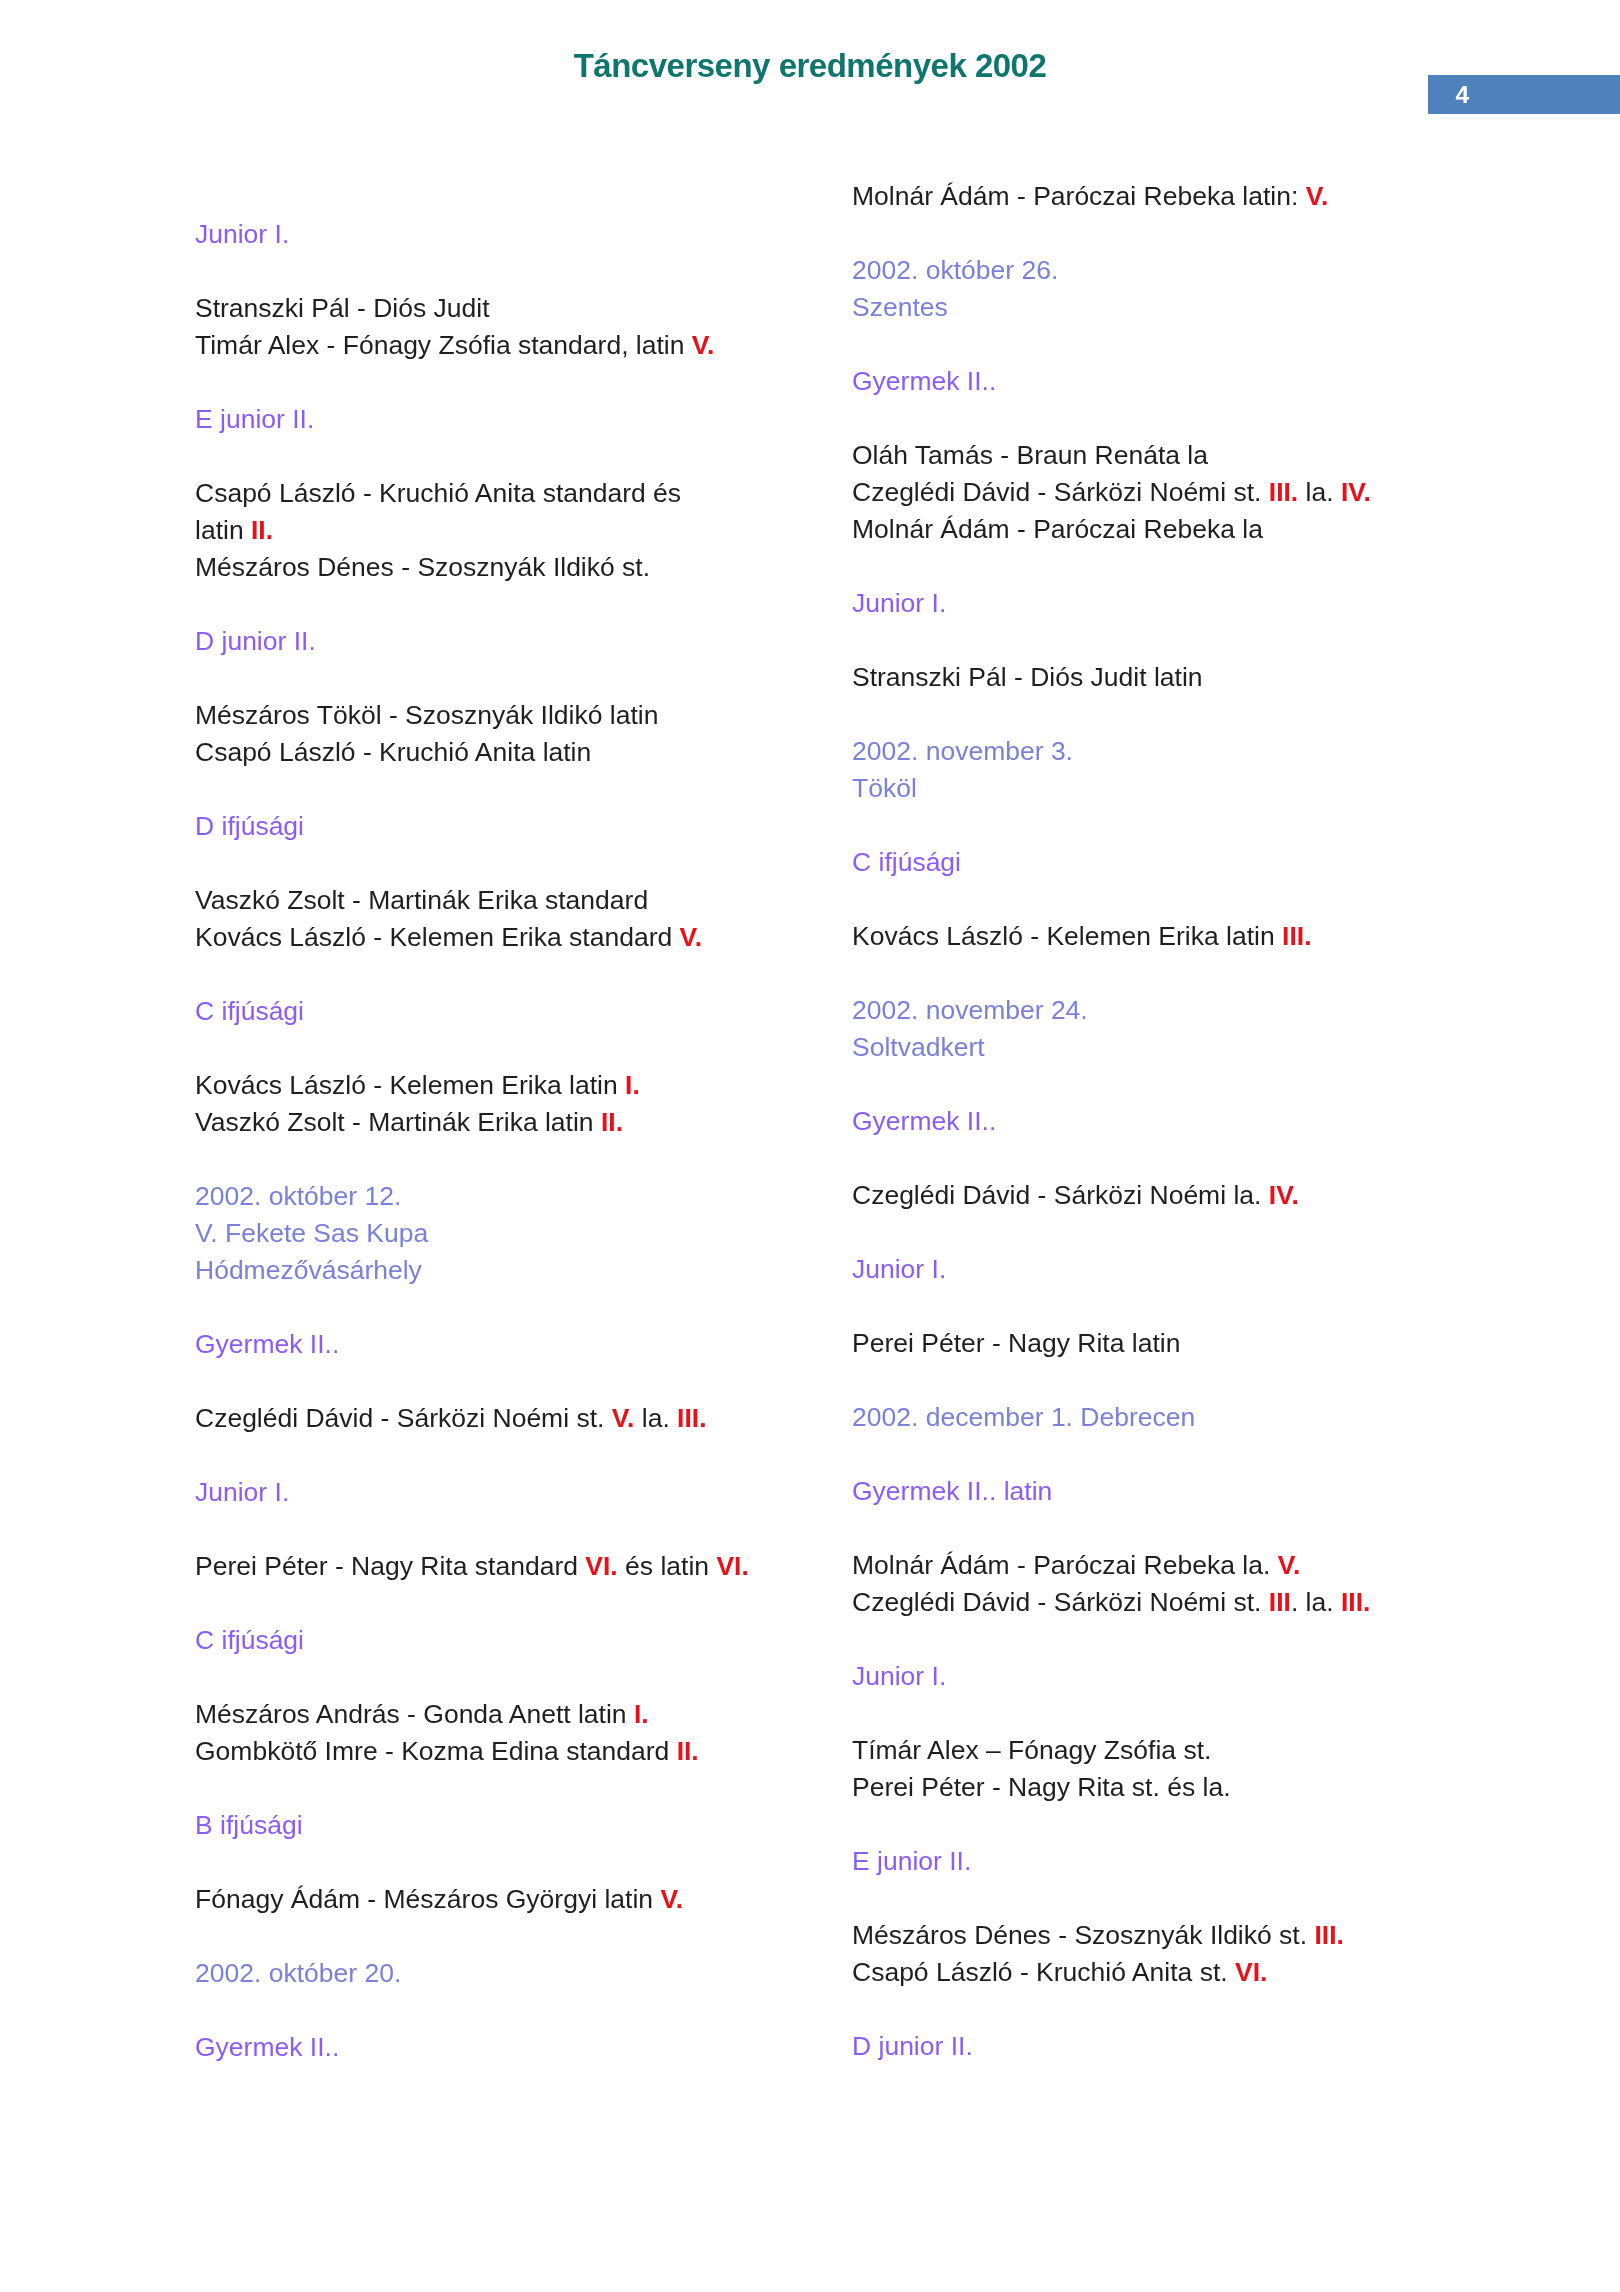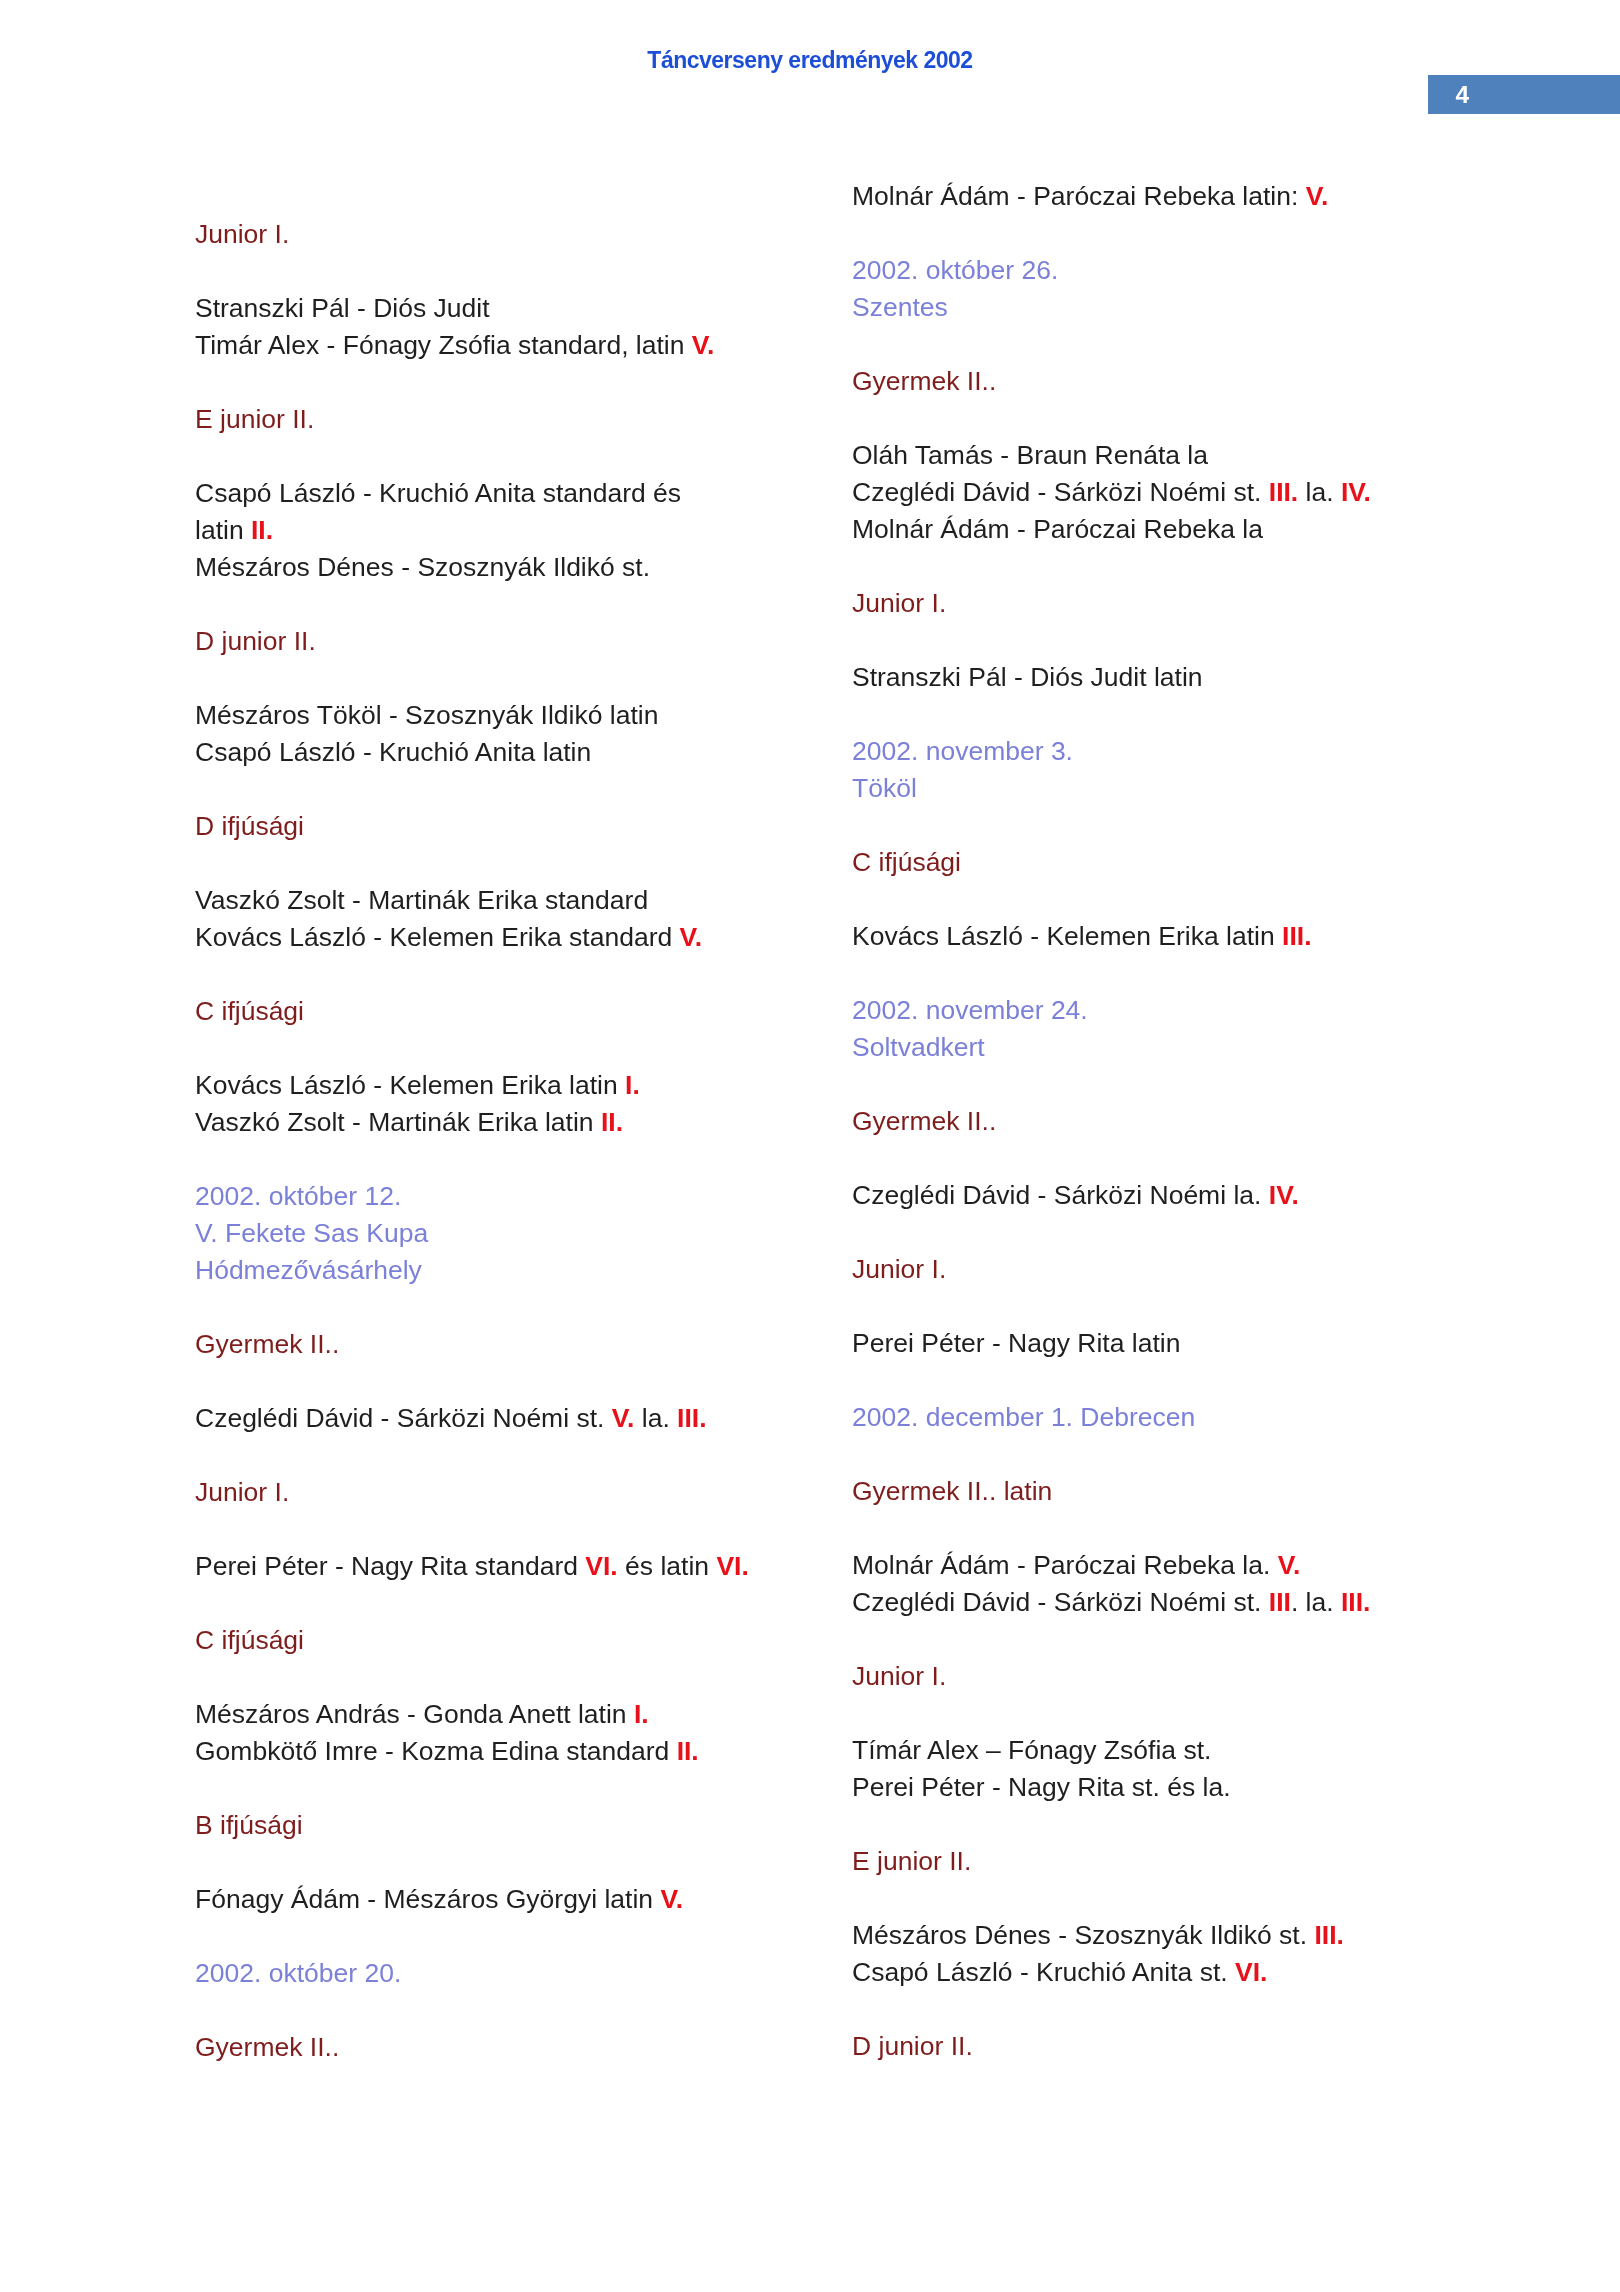--- a/index.html
+++ b/index.html
@@ -11,23 +11,23 @@
     font-family: "Liberation Sans", sans-serif;
     color: #1f1f1f;
     overflow: hidden;
   }
   .doc-title {
     position: absolute;
     left: 0;
     top: 47px;
     width: 100%;
     text-align: center;
-    font-size: 23px;
+    font-size: 33px;
     font-weight: bold;
-    color: #1d4ed8;
+    color: #0f766e;
     letter-spacing: -0.5px;
   }
   .pagenum-box {
     position: absolute;
     left: 1428px;
     top: 75px;
     width: 192px;
     height: 39px;
     background: #4f81bd;
     box-sizing: border-box;
@@ -39,21 +39,21 @@
   }
   .col {
     position: absolute;
     width: 632px;
     font-size: 26.5px;
     line-height: 37px;
   }
   .col-left  { left: 195px; top: 216px; }
   .col-right { left: 852px; top: 178px; }
   .para { margin: 0 0 37px 0; }
-  .para.purple { color: #7f1d1d; }
+  .para.purple { color: #8b5cf6; }
   .para.blue   { color: #7b80d8; font-weight: normal; }
   .line { display: block; white-space: nowrap; }
   .seg-red { color: #e8111a; font-weight: bold; }
 </style>
 </head>
 <body>
 
 <div class="page">
   <div class="doc-title">Táncverseny eredmények 2002</div>
 

